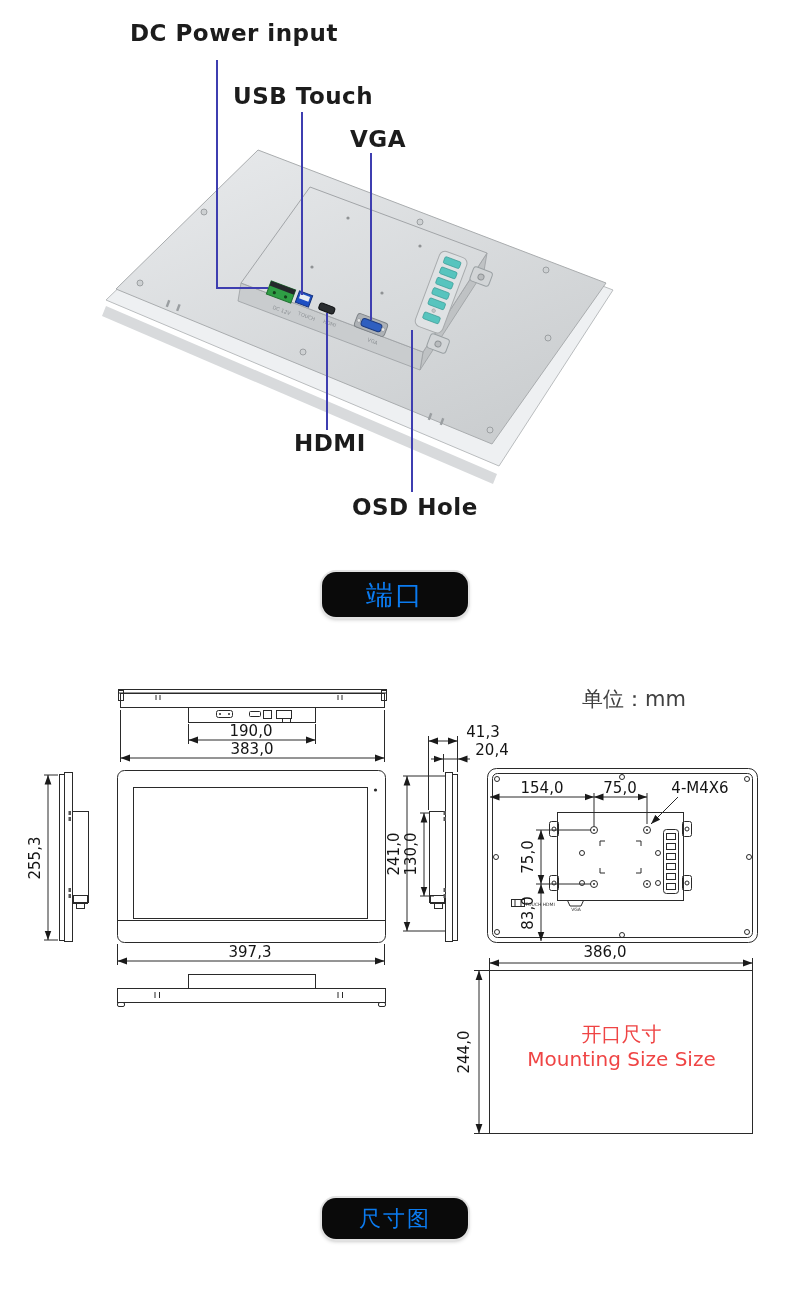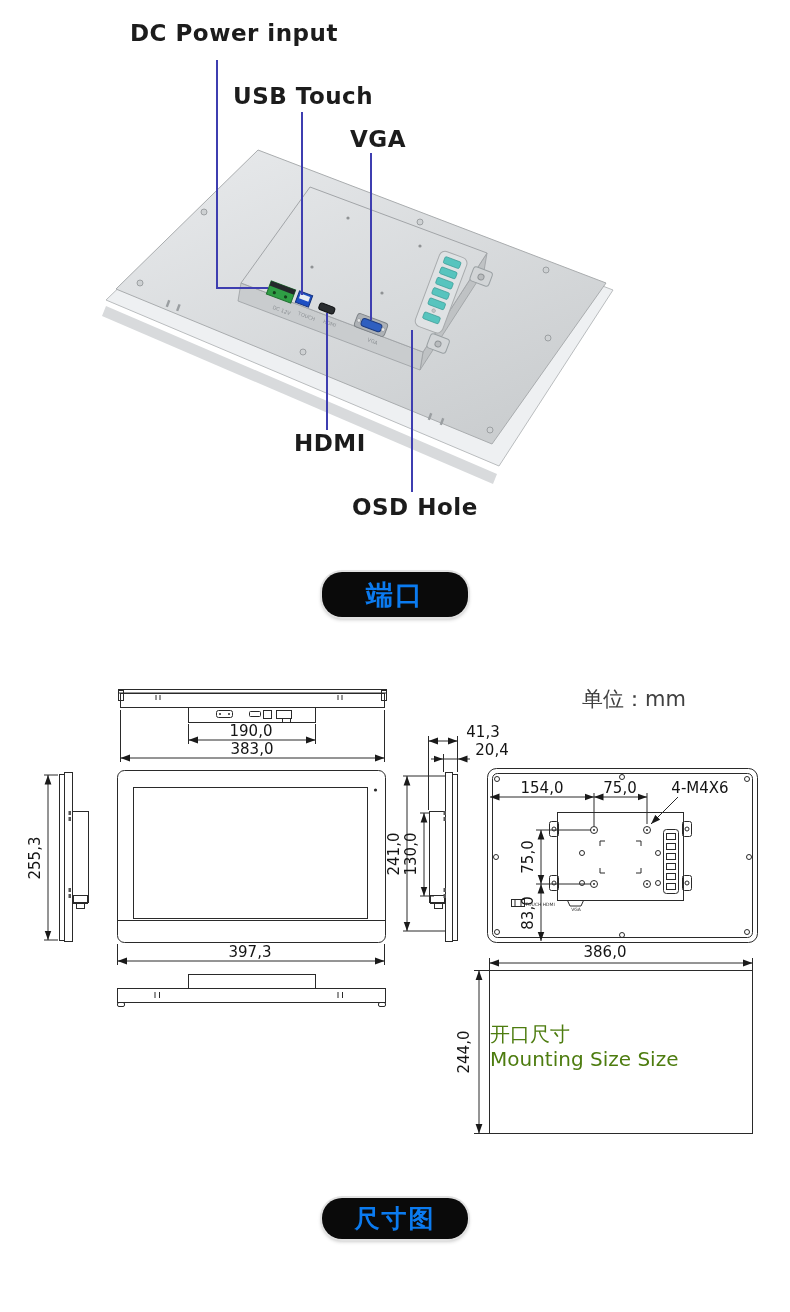--- a/index.html
+++ b/index.html
@@ -1,26 +1,26 @@
 <!DOCTYPE html>
 <html><head>
 <meta charset="utf-8">
 <style>
   html,body{margin:0;padding:0;background:#ffffff;}
   .canvas{position:relative;width:790px;height:1312px;background:#ffffff;overflow:hidden;
           font-family:"DejaVu Sans","Liberation Sans",sans-serif;}
   .canvas svg{position:absolute;left:0;top:0;}
   .plabel{position:absolute;color:#1c1c1c;font-size:23px;white-space:nowrap;letter-spacing:.5px;font-weight:bold;}
   .unit{position:absolute;color:#404040;font-size:21px;white-space:nowrap;}
-  .badge{position:absolute;background:#0a0a0a;border-radius:20px;display:flex;align-items:center;
-         justify-content:center;color:#0b7bf0;font-weight:bold;letter-spacing:2px;
+  .badge{position:absolute;background:#0a0a0a;border-radius:14px;display:flex;align-items:center;
+         justify-content:center;color:#0b7bf0;font-weight:normal;letter-spacing:2px;
          box-shadow:0 0 0 2px #e2e2e2, 0 2px 4px rgba(0,0,0,.30);}
   .badge-ports{left:322px;top:572px;width:146px;height:45px;font-size:27px;}
-  .badge-dims{left:322px;top:1198px;width:146px;height:41px;font-size:25px;}
-  .cutout-text{position:absolute;left:490px;top:1022px;width:263px;text-align:left;color:#4d7c0f;}
+  .badge-dims{left:322px;top:1198px;width:146px;height:41px;font-size:22px;}
+  .cutout-text{position:absolute;left:490px;top:1022px;width:263px;text-align:center;color:#ef4444;}
   .cutout-text .cn{font-size:20px;line-height:25px;}
   .cutout-text .en{font-size:20px;line-height:25px;}
   
   .dl{stroke:#2a2a2a;stroke-width:1;fill:none;}
   .df{fill:#2a2a2a;stroke:none;}
   .dt{font-size:15px;fill:#141414;text-anchor:middle;}
   .tt{font-size:4.5px;fill:#333;text-anchor:middle;}
   .pl{font-size:5px;fill:#8e9296;text-anchor:middle;}
   .lead{stroke:#3e3eb0;stroke-width:2;fill:none;}
 </style>

